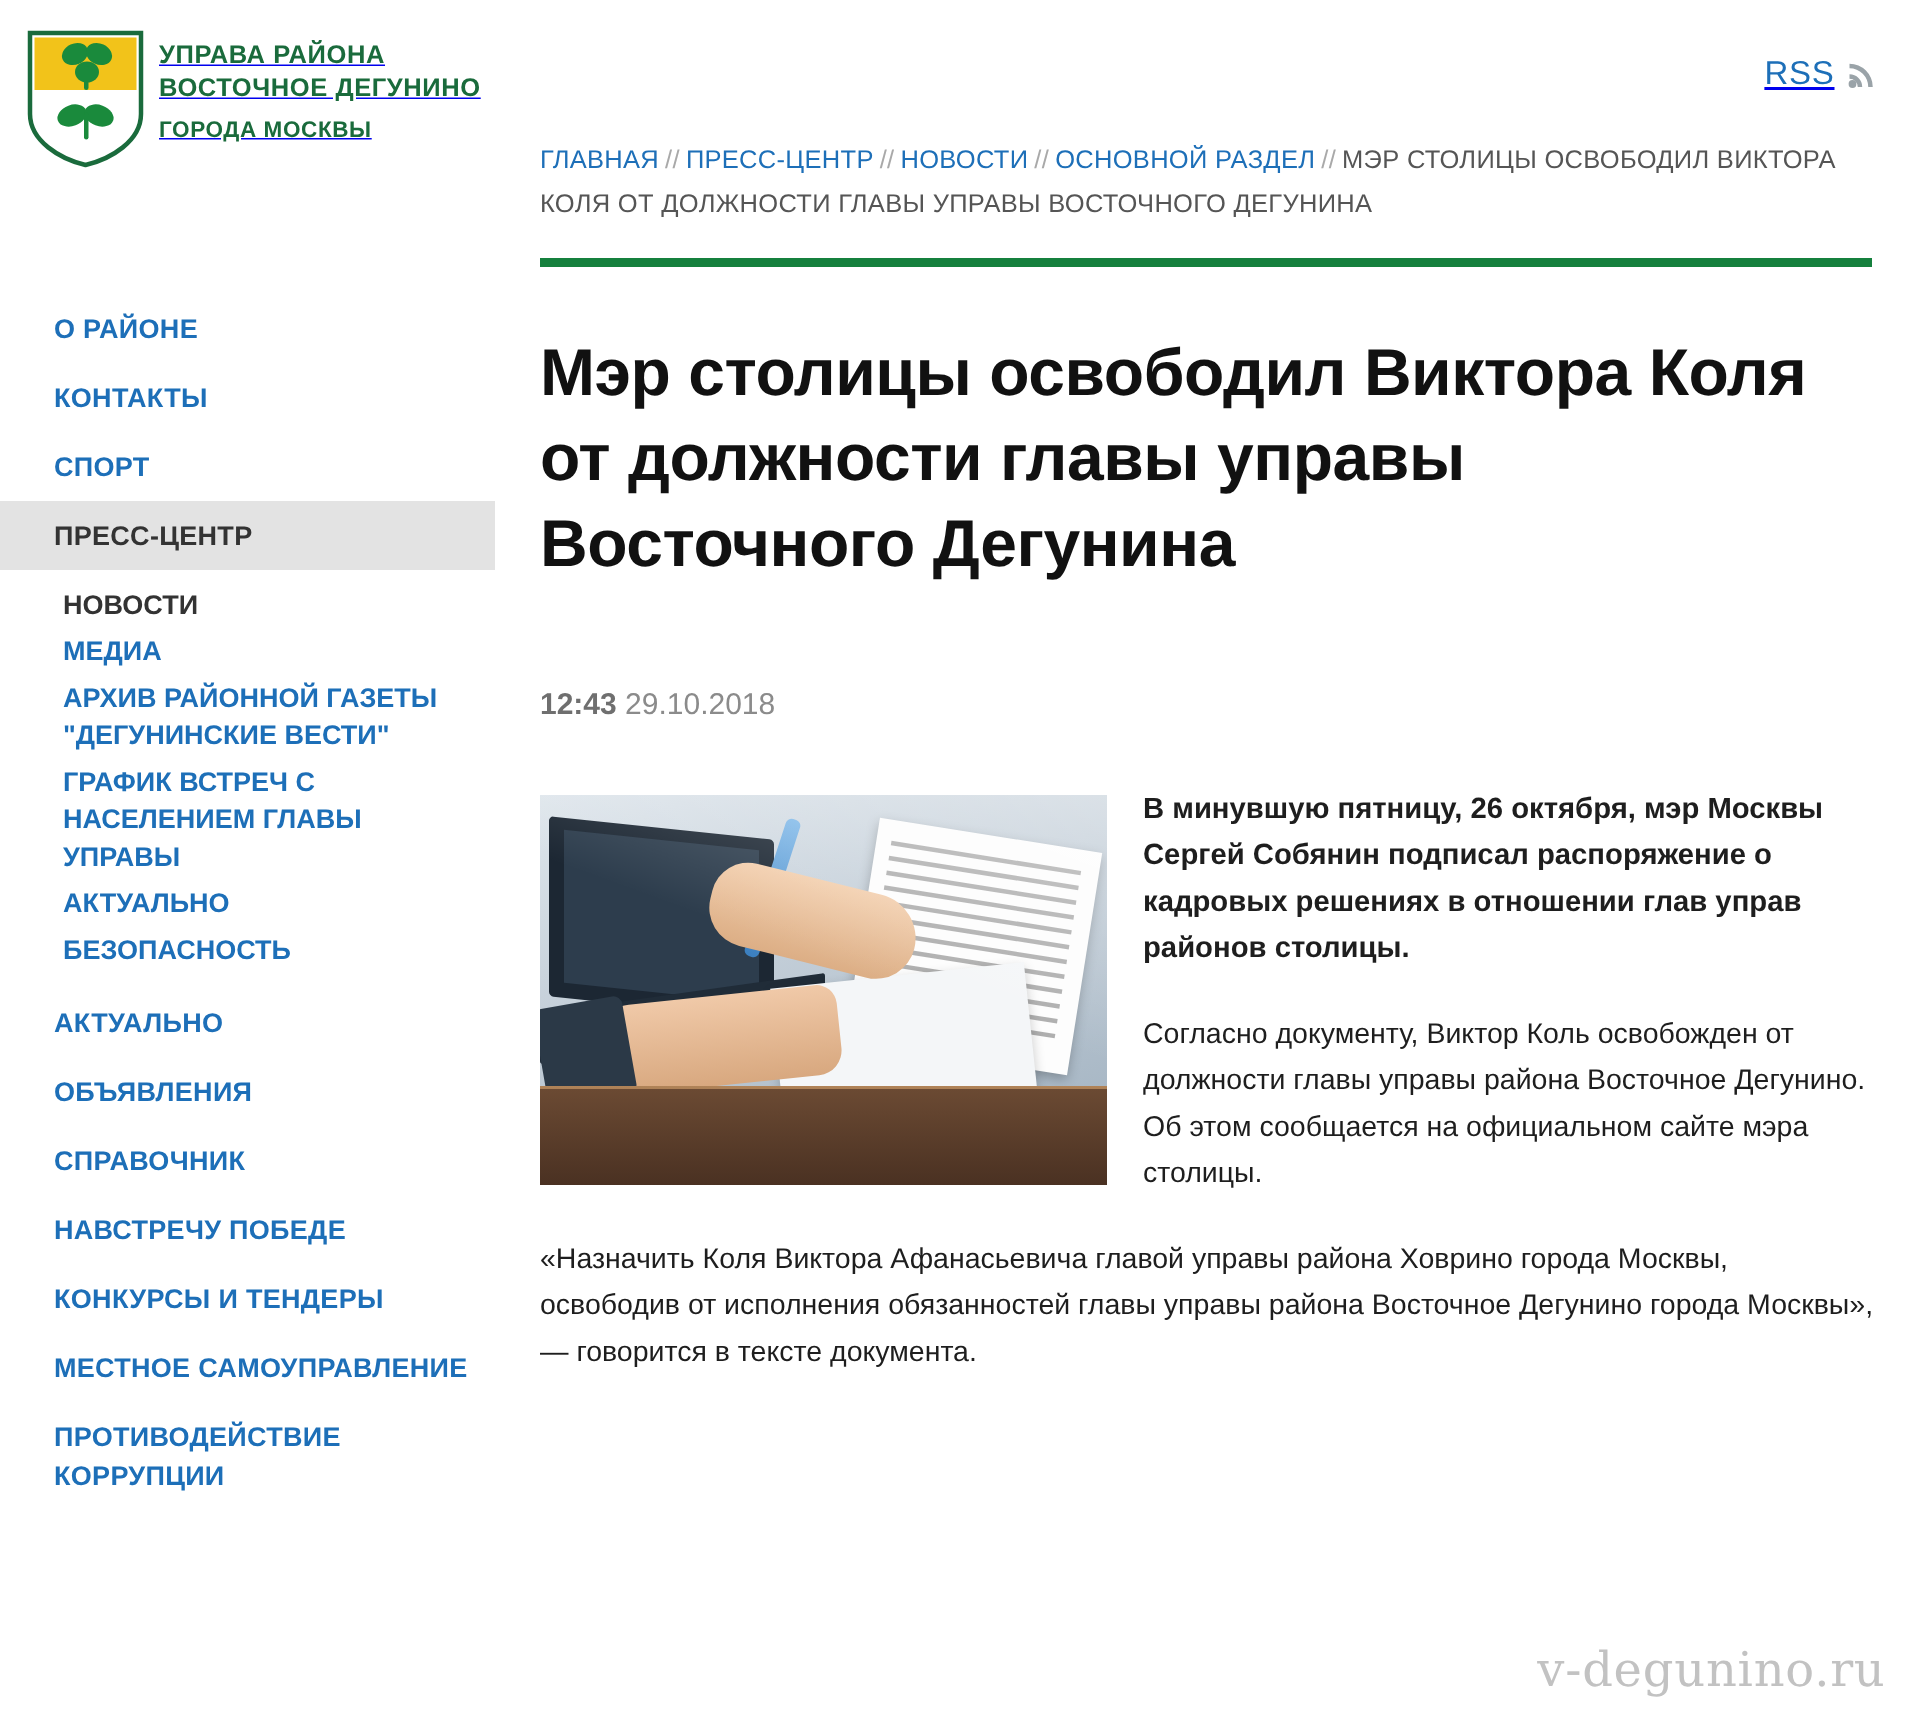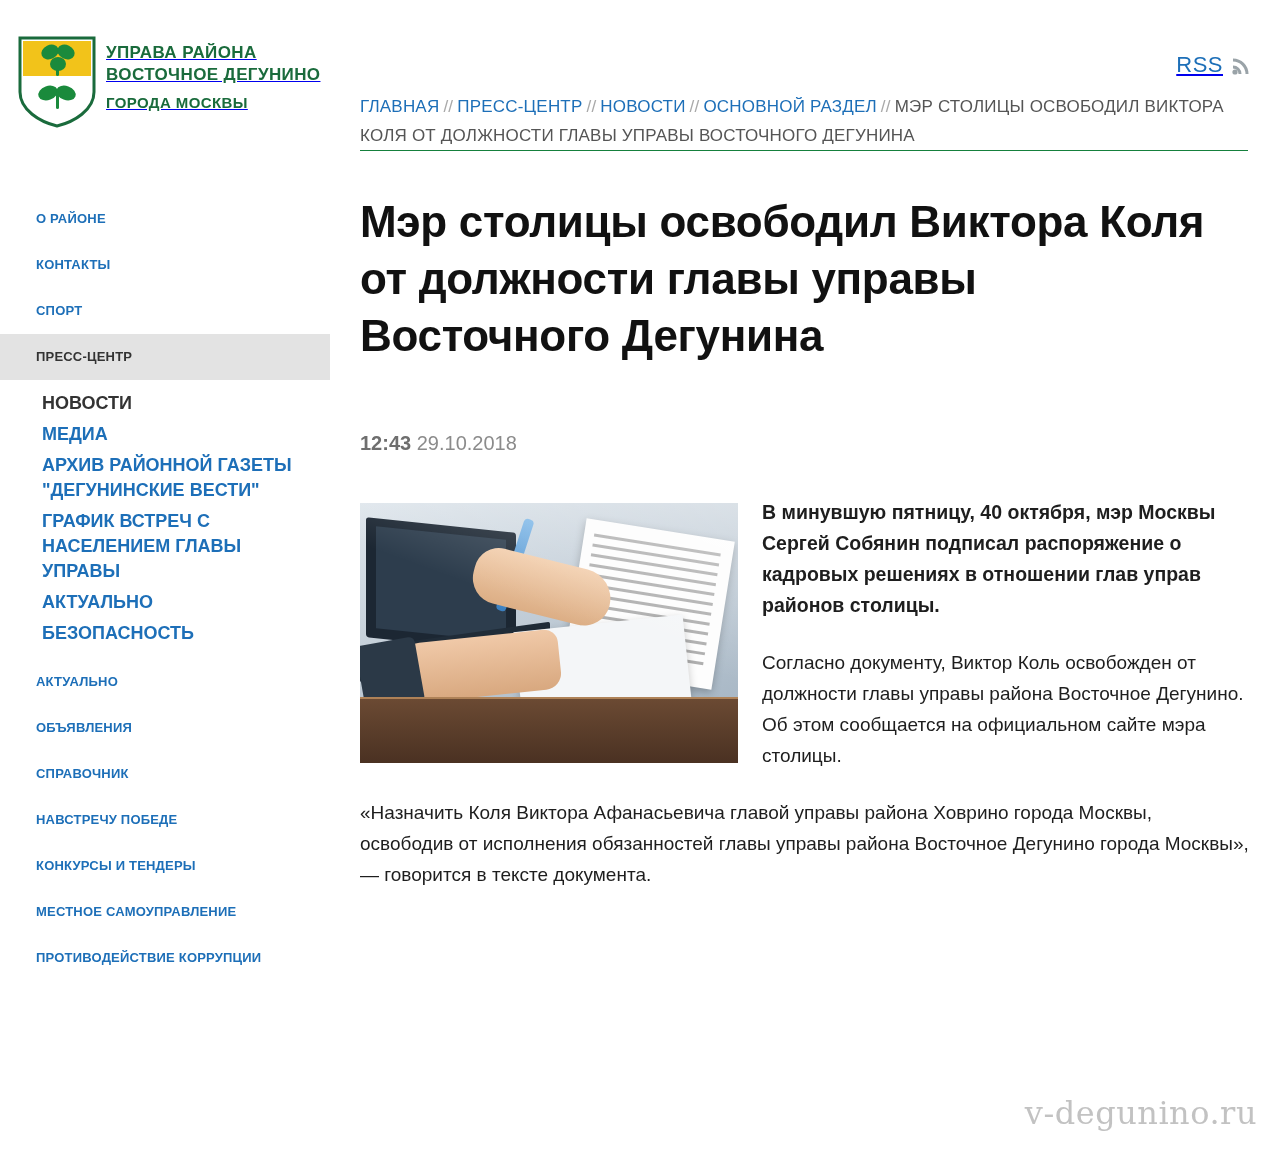--- a/index.html
+++ b/index.html
@@ -12,21 +12,21 @@
   }
   .page {
     position: relative;
     width: 1281px; height: 1150px;
     background: #fff;
   }
 
   
   .header {
     position: absolute;
-    top: 16px; left: 0;
+    top: 0; left: 0;
     width: 1281px; height: 118px;
   }
   .logo-block {
     position: absolute;
     top: 20px; left: 18px;
     display: flex;
     align-items: flex-start;
   }
   .crest {
     width: 78px; height: 92px;
@@ -70,21 +70,21 @@
 
   
   .sidebar {
     position: absolute;
     top: 196px; left: 0;
     width: 330px;
   }
   .nav-top-item {
     display: block;
     padding: 10px 0 10px 36px;
-    font-size: 13px;
+    font-size: 18px;
     font-weight: bold;
     color: #1d6fb8;
     text-transform: uppercase;
     letter-spacing: 0.2px;
     line-height: 26px;
     text-decoration: none;
   }
   .nav-top-item.active {
     background: #e3e3e3;
     color: #333333;
@@ -109,22 +109,22 @@
     position: absolute;
     top: 92px; left: 360px;
     width: 890px;
   }
   .breadcrumb {
     font-size: 17px;
     line-height: 29px;
     color: #8f8f8f;
     text-transform: uppercase;
     letter-spacing: 0.2px;
-    padding-bottom: 0;
-    border-bottom: 1px solid #15803d;
+    padding-bottom: 22px;
+    border-bottom: 6px solid #15803d;
     width: 888px;
   }
   .breadcrumb a {
     color: #1d6fb8;
     text-decoration: none;
   }
   .breadcrumb .sep { color: #a9a9a9; padding: 0 4px; }
   .breadcrumb .current { color: #555555; }
 
   h1.title {
@@ -375,20 +375,20 @@
           <div class="ph-pen"></div>
           <div class="ph-hand2"></div>
           <div class="ph-hand1"></div>
           <div class="ph-cuff1"></div>
           <div class="ph-desk2"></div>
           <div class="ph-desk"></div>
           <div class="ph-gloss"></div>
         </div>
       </div>
 
-      <p class="lead">В минувшую пятницу, 40 октября, мэр Москвы Сергей Собянин подписал распоряжение о кадровых решениях в отношении глав управ районов столицы.</p>
+      <p class="lead">В минувшую пятницу, 26 октября, мэр Москвы Сергей Собянин подписал распоряжение о кадровых решениях в отношении глав управ районов столицы.</p>
       <p class="para">Согласно документу, Виктор Коль освобожден от должности главы управы района Восточное Дегунино. Об этом сообщается на официальном сайте мэра столицы.</p>
       <p class="para">«Назначить Коля Виктора Афанасьевича главой управы района Ховрино города Москвы, освободив от исполнения обязанностей главы управы района Восточное Дегунино города Москвы», — говорится в тексте документа.</p>
     </div>
   </div>
 
   <div class="watermark">v-degunino.ru</div>
 </div>
 
 </body></html>

